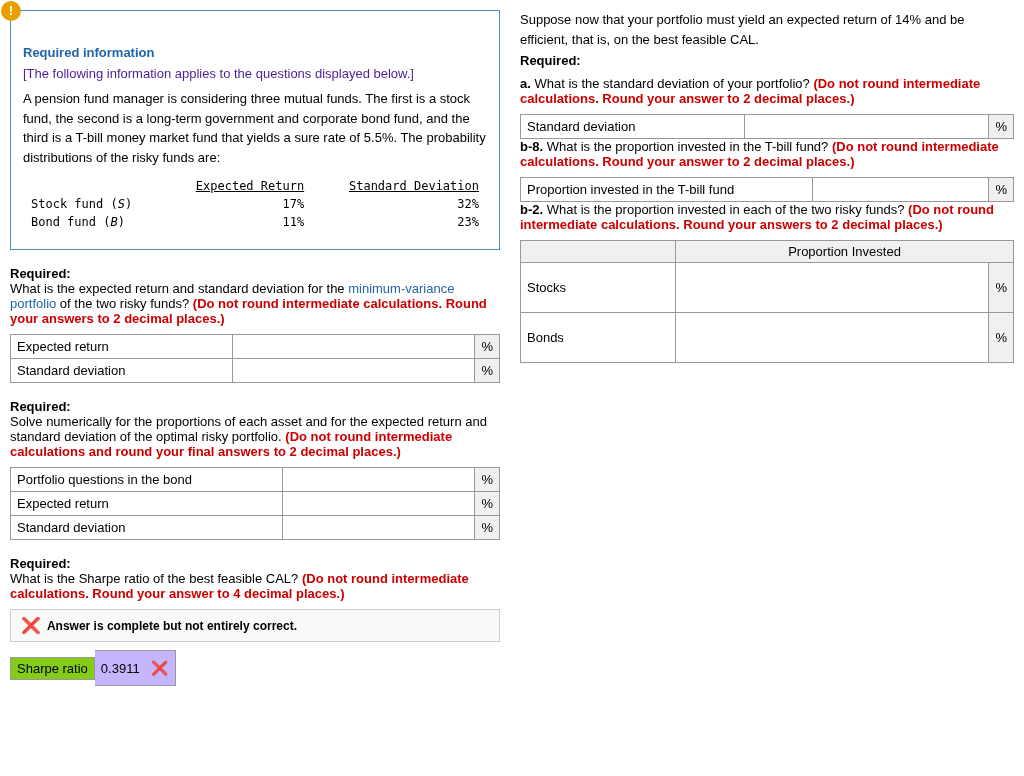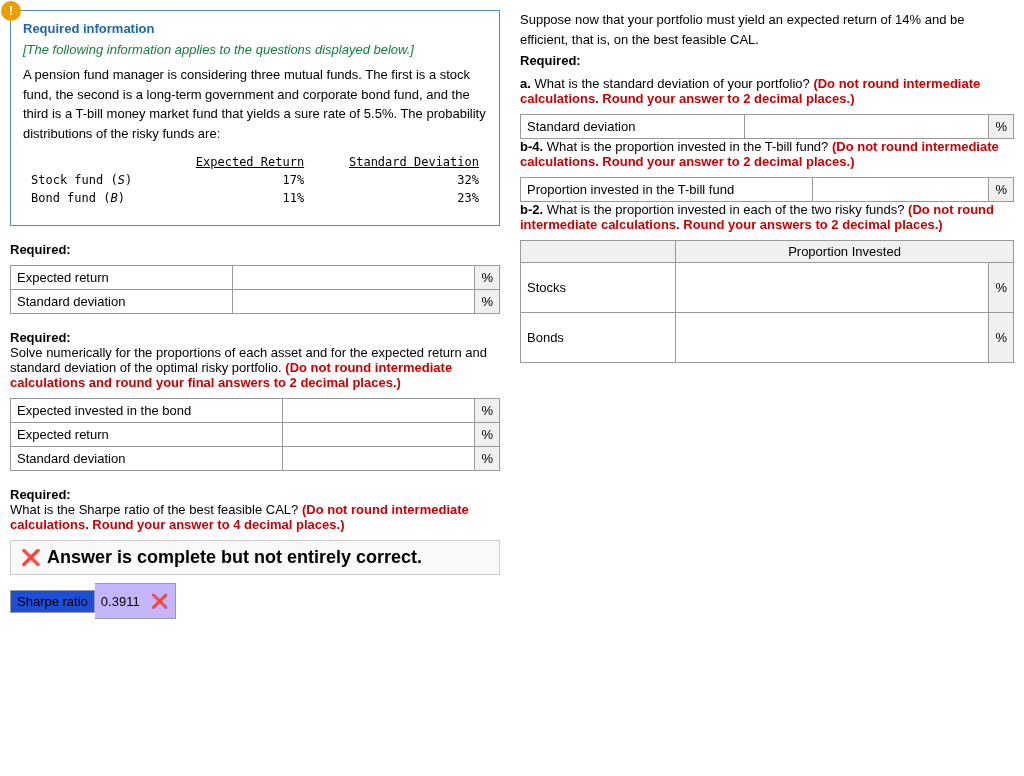--- a/index.html
+++ b/index.html
@@ -49,25 +49,25 @@
       align-items: center;
       justify-content: center;
       color: white;
       font-weight: bold;
       font-size: 12px;
     }
     .info-title {
       color: #2266aa;
       font-weight: bold;
       margin-bottom: 6px;
+      margin-top: 24px;
     }
     .info-italic {
-      font-style: italic;
       margin-bottom: 8px;
-      color: #15803d;
+      color: #4c1d95;
     }
     .info-text {
       margin-bottom: 10px;
       line-height: 1.5;
     }
     .data-table {
       width: 100%;
       border-collapse: collapse;
       font-family: monospace;
       font-size: 12px;
@@ -135,33 +135,33 @@
       border: 1px solid #ccc;
       padding: 6px 10px;
       background: #f9f9f9;
     }
     .answer-feedback .error-icon {
       color: #cc0000;
       font-size: 16px;
     }
     .answer-feedback-text {
       font-weight: bold;
-      font-size: 18px;
+      font-size: 12px;
     }
 
     
     .sharpe-row {
       display: flex;
       align-items: center;
       gap: 0;
     }
     .sharpe-label-cell {
       border: 1px solid #999;
       padding: 3px 6px;
-      background: #1d4ed8;
+      background: #84cc16;
     }
     .sharpe-value-cell {
       border: 1px solid #999;
       border-left: none;
       padding: 9px 6px;
       display: flex;
       align-items: center;
       gap: 12px;
       background: #c4b5fd;
     }
@@ -233,20 +233,21 @@
           <td>11%</td>
           <td>23%</td>
         </tr>
       </tbody>
         </table>
     </div>
 
     <div class="section">
       <div>
         <span class="required-label">Required:</span><br>
+        <span>What is the expected return and standard deviation for the <span style="color:#2266aa">minimum-variance portfolio</span> of the two risky funds? <span class="red-bold">(Do not round intermediate calculations. Round your answers to 2 decimal places.)</span></span>
       </div>
       <table class="input-table">
         <tbody>
             <tr>
           <td>Expected return</td>
           <td><input type="text" style=""></td>
           <td class="unit-cell">%</td>
         </tr>
         <tr>
           <td>Standard deviation</td>
@@ -258,21 +259,21 @@
     </div>
 
     <div class="section">
       <div>
         <span class="required-label">Required:</span><br>
         <span>Solve numerically for the proportions of each asset and for the expected return and standard deviation of the optimal risky portfolio. <span class="red-bold">(Do not round intermediate calculations and round your final answers to 2 decimal places.)</span></span>
       </div>
       <table class="input-table">
         <tbody>
         <tr>
-          <td>Expected invested in the bond</td>
+          <td>Portfolio questions in the bond</td>
           <td><input type="text" style=""></td>
           <td class="unit-cell">%</td>
         </tr>
         <tr>
           <td>Expected return</td>
           <td><input type="text" style=""></td>
           <td class="unit-cell">%</td>
         </tr>
         <tr>
           <td>Standard deviation</td>
@@ -322,21 +323,21 @@
           <td>Standard deviation</td>
           <td><input type="text" style=""></td>
           <td class="unit-cell">%</td>
         </tr>
       </tbody>
         </table>
     </div>
 
     <div class="section">
       <div>
-        <strong>b-4.</strong> What is the proportion invested in the T-bill fund? <span class="red-bold">(Do not round intermediate calculations. Round your answer to 2 decimal places.)</span>
+        <strong>b-8.</strong> What is the proportion invested in the T-bill fund? <span class="red-bold">(Do not round intermediate calculations. Round your answer to 2 decimal places.)</span>
       </div>
       <table class="input-table">
         <tbody>
             <tr>
           <td>Proportion invested in the T-bill fund</td>
           <td><input type="text" style=""></td>
           <td class="unit-cell">%</td>
         </tr>
       </tbody>
         </table>

